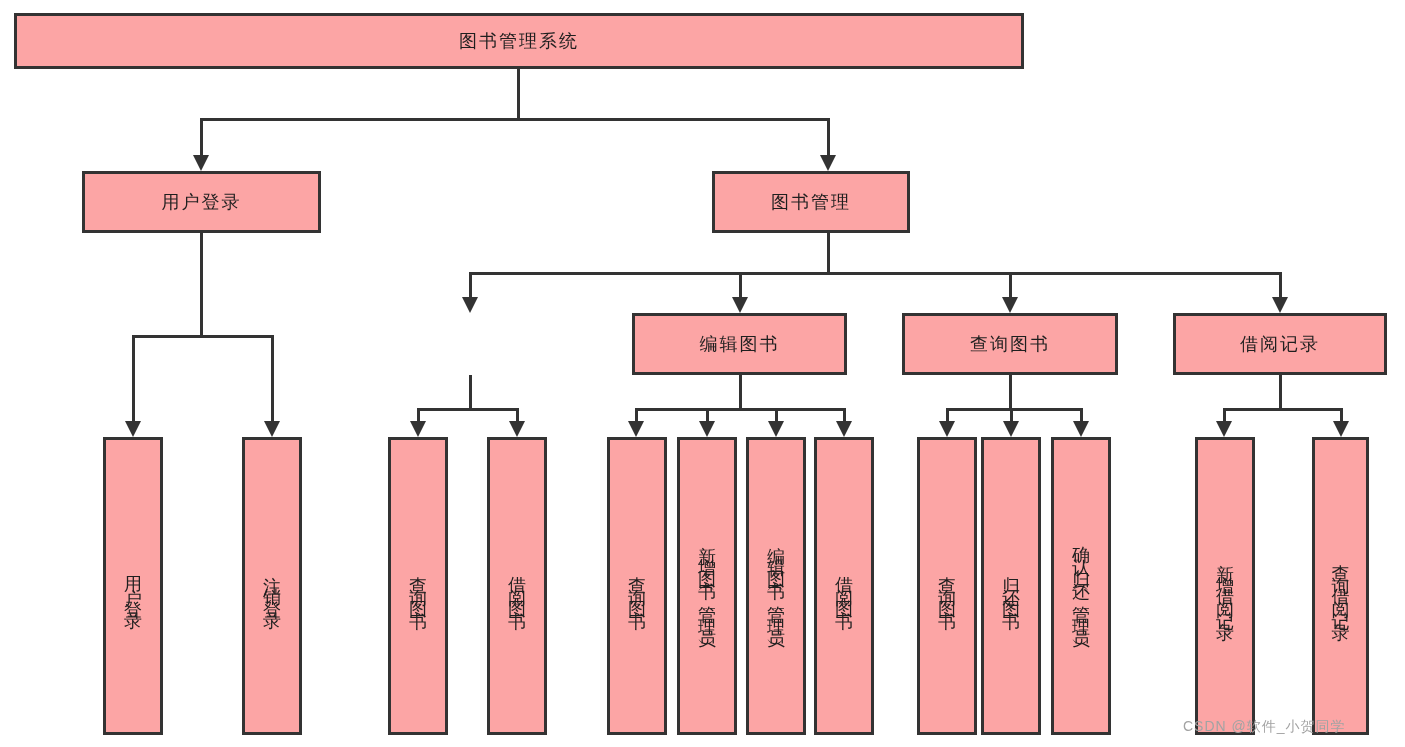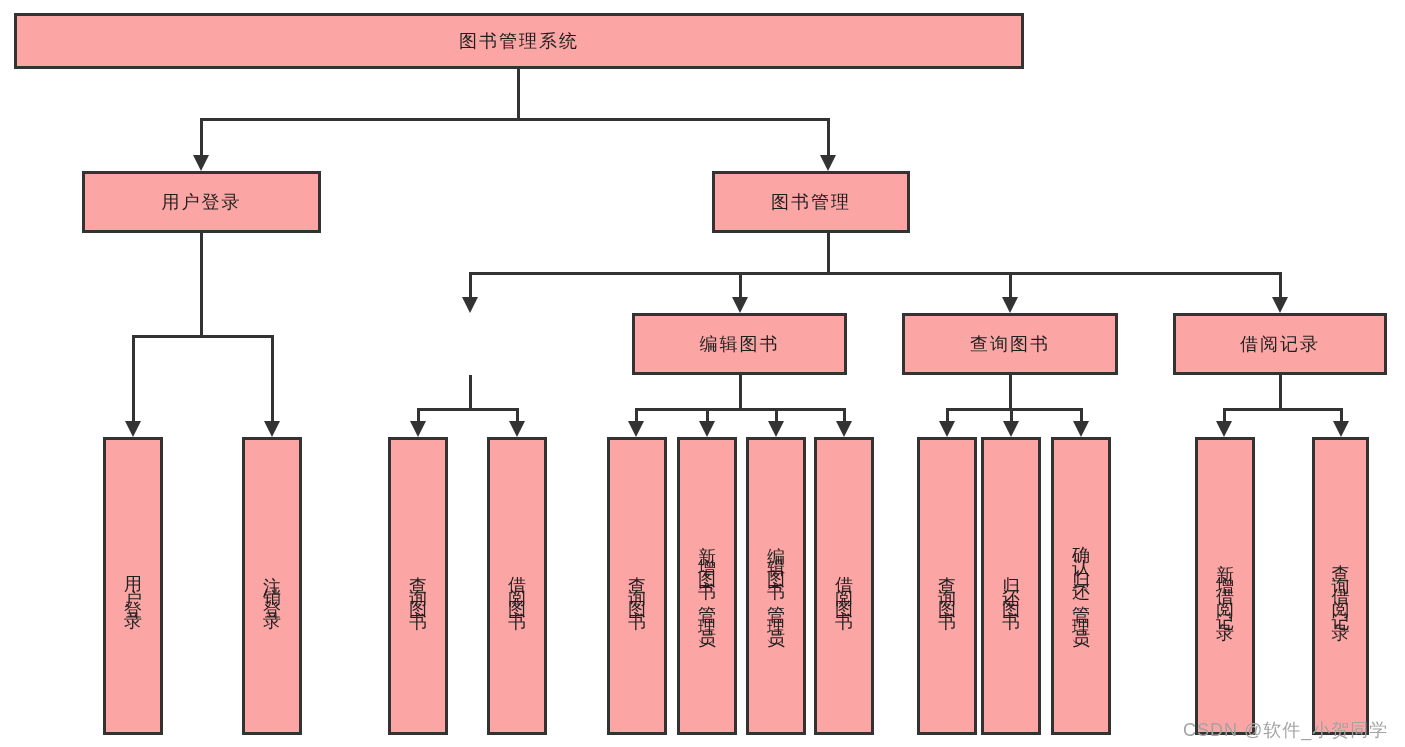--- a/index.html
+++ b/index.html
@@ -42,21 +42,21 @@
     position: absolute;
     width: 0; height: 0;
     border-left: 8px solid transparent;
     border-right: 8px solid transparent;
     border-top: 16px solid #333333;
   }
   .watermark {
     position: absolute;
     left: 1183px;
     top: 718px;
-    font-size: 18px;
+    font-size: 14px;
     color: #a3a3a3;
     letter-spacing: 1px;
     z-index: 5;
     white-space: nowrap;
   }
 </style>
 </head>
 <body>
 
 <div id="canvas">

